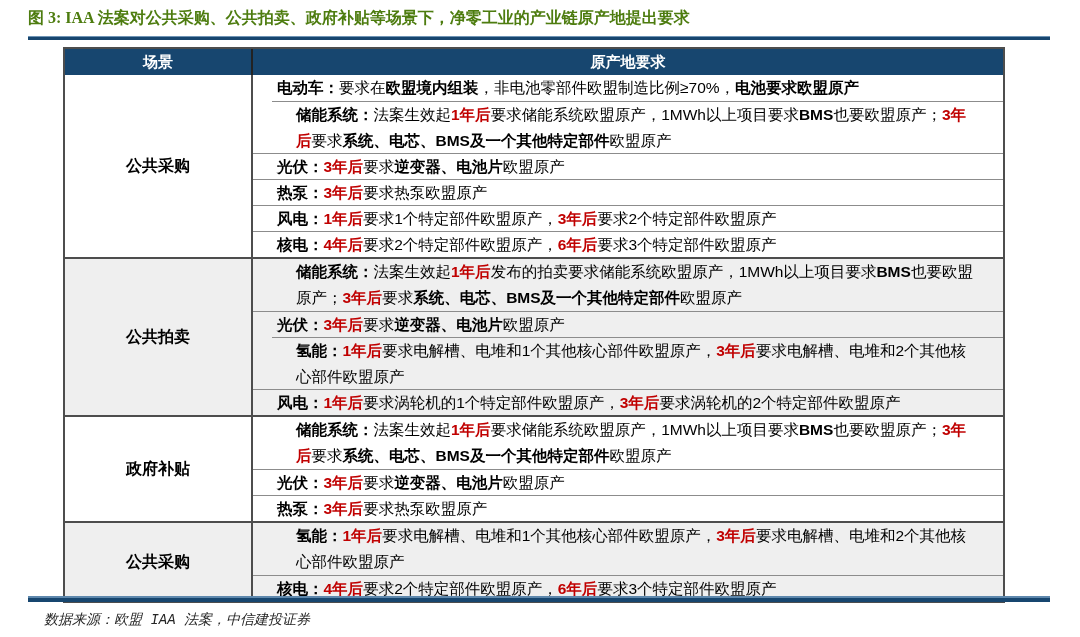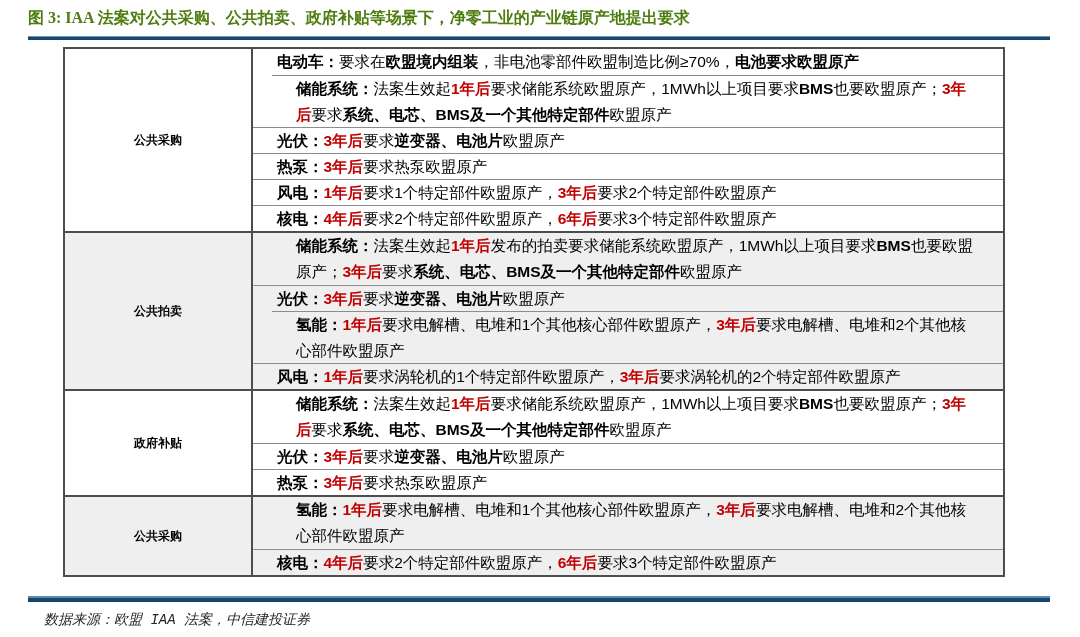--- a/index.html
+++ b/index.html
@@ -20,21 +20,21 @@
          font-weight:bold;font-size:15px;}
   .th{display:flex;align-items:center;justify-content:center;box-sizing:border-box;}
   .th-scene{flex:0 0 188px;border-right:2px solid #222;}
   .th-req{flex:1;}
 
   .section{display:flex;box-sizing:border-box;}
   .section + .section{border-top:2px solid var(--border-dark);}
   .bg-white{background:#ffffff;}
   .bg-gray{background:var(--section-gray);}
   .scene-cell{flex:0 0 188px;display:flex;align-items:center;justify-content:center;
-              font-weight:bold;font-size:12px;color:#000;border-right:2px solid var(--border-dark);
+              font-weight:bold;font-size:16px;color:#000;border-right:2px solid var(--border-dark);
               box-sizing:border-box;}
   .rows{flex:1;display:flex;flex-direction:column;min-width:0;}
   .req-row{box-sizing:border-box;padding:0 24px;font-size:15.5px;line-height:25.5px;
            color:#000;overflow:hidden;}
   .req-row + .req-row{border-top:1px solid var(--border-light);}
   .lines-1{height:26px;}
   .lines-2{height:52px;margin-left:19px;}
   .seg-b{font-weight:bold;}
   .seg-r{font-weight:bold;color:var(--accent-red);}
   .seg-n{font-weight:normal;}
@@ -47,20 +47,24 @@
               font-style:italic;font-size:14px;color:#262626;white-space:nowrap;}
 </style>
 </head>
 <body>
 
 <div id="page">
   <div id="fig-title">图 3: IAA 法案对公共采购、公共拍卖、政府补贴等场景下，净零工业的产业链原产地提出要求</div>
   <div id="title-rule"></div>
 
   <div id="tbl">
+    <div id="thead">
+      <div class="th th-scene">场景</div>
+      <div class="th th-req">原产地要求</div>
+    </div>
     <div id="tbody">
         <div class="section bg-white">
           <div class="scene-cell">公共采购</div>
           <div class="rows">
             <div class="req-row lines-1"><span class="seg-b">电动车：</span><span class="seg-n">要求在</span><span class="seg-b">欧盟境内组装</span><span class="seg-n">，非电池零部件欧盟制造比例≥70%，</span><span class="seg-b">电池要求欧盟原产</span></div>
             <div class="req-row lines-2"><span class="seg-b">储能系统：</span><span class="seg-n">法案生效起</span><span class="seg-r">1年后</span><span class="seg-n">要求储能系统欧盟原产，1MWh以上项目要求</span><span class="seg-b">BMS</span><span class="seg-n">也要欧盟原产；</span><span class="seg-r">3年后</span><span class="seg-n">要求</span><span class="seg-b">系统、电芯、BMS及一个其他特定部件</span><span class="seg-n">欧盟原产</span></div>
             <div class="req-row lines-1"><span class="seg-b">光伏：</span><span class="seg-r">3年后</span><span class="seg-n">要求</span><span class="seg-b">逆变器、电池片</span><span class="seg-n">欧盟原产</span></div>
             <div class="req-row lines-1"><span class="seg-b">热泵：</span><span class="seg-r">3年后</span><span class="seg-n">要求热泵欧盟原产</span></div>
             <div class="req-row lines-1"><span class="seg-b">风电：</span><span class="seg-r">1年后</span><span class="seg-n">要求1个特定部件欧盟原产，</span><span class="seg-r">3年后</span><span class="seg-n">要求2个特定部件欧盟原产</span></div>
             <div class="req-row lines-1"><span class="seg-b">核电：</span><span class="seg-r">4年后</span><span class="seg-n">要求2个特定部件欧盟原产，</span><span class="seg-r">6年后</span><span class="seg-n">要求3个特定部件欧盟原产</span></div>

